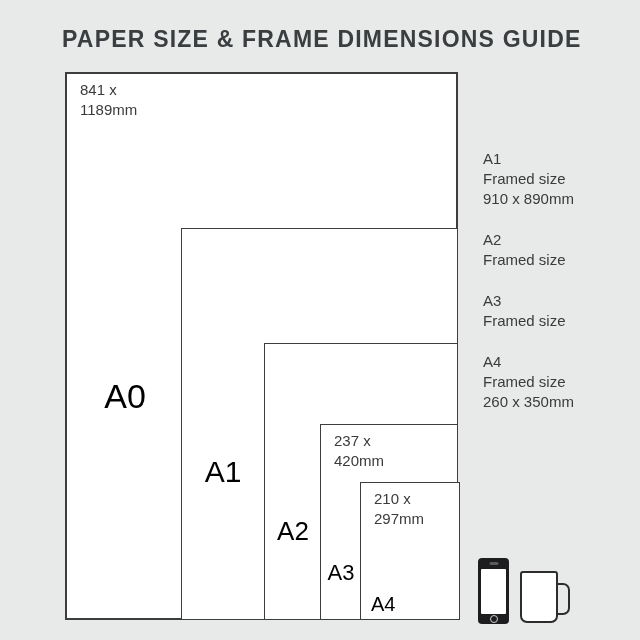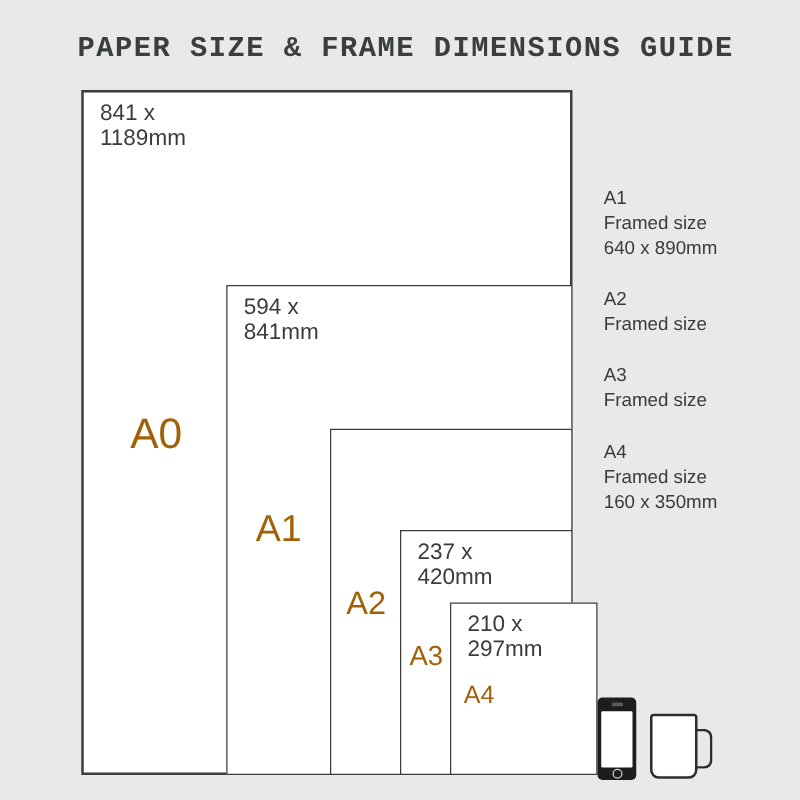--- a/index.html
+++ b/index.html
@@ -8,42 +8,42 @@
     background:#e8e9e9;
     font-family:"Liberation Sans", sans-serif;
     color:#3a3a3a;
     overflow:hidden;
   }
   .canvas{position:relative;width:640px;height:640px;}
 
   .title{
     position:absolute;left:62px;top:26px;
     font-size:23px;font-weight:600;letter-spacing:1.2px;
-    color:#3a3e41;white-space:nowrap;font-family:Liberation Mono, monospace;
+    color:#3a3e41;white-space:nowrap;
   }
 
   
   .paper{
     position:absolute;background:#ffffff;
     border:1px solid #3d3d3d;box-sizing:border-box;
   }
   .rect-a0{left:65px;top:72px;width:393px;height:548px;border-width:2px;}
   .rect-a1{left:181px;top:228px;width:277px;height:392px;}
   .rect-a2{left:264px;top:343px;width:194px;height:277px;}
   .rect-a3{left:320px;top:424px;width:138px;height:196px;}
-  .rect-a4{left:360px;top:482px;width:118px;height:138px;}
+  .rect-a4{left:360px;top:482px;width:100px;height:138px;}
 
   .dim{
     position:absolute;left:13px;top:6px;
-    font-size:18px;line-height:20px;
+    font-size:15px;line-height:20px;
     white-space:pre-line;color:#3b3b3b;
   }
 
   .size-label{
-    position:absolute;color:#a16207;white-space:nowrap;
+    position:absolute;color:#000000;white-space:nowrap;margin-top:48px;
   }
   .label-a0{left:58px;top:274px;transform:translate(-50%,-50%);font-size:34px;}
   .label-a1{left:41px;top:195px;transform:translate(-50%,-50%);font-size:30px;}
   .label-a2{left:28px;top:139px;transform:translate(-50%,-50%);font-size:26px;}
   .label-a3{left:20px;top:100px;transform:translate(-50%,-50%);font-size:22px;}
   .label-a4{left:10px;top:62px;font-size:20px;}
 
   
   .framed-col{
     position:absolute;left:483px;top:149px;width:155px;
@@ -93,22 +93,20 @@
 
   <div>
 
     <div class="paper rect-a0">
       <div class="dim">841 x
 1189mm</div>
       <div class="size-label label-a0">A0</div>
     </div>
 
     <div class="paper rect-a1">
-      <div class="dim">594 x
-841mm</div>
       <div class="size-label label-a1">A1</div>
     </div>
 
     <div class="paper rect-a2">
       <div class="size-label label-a2">A2</div>
     </div>
 
     <div class="paper rect-a3">
       <div class="dim">237 x
 420mm</div>
@@ -121,37 +119,37 @@
       <div class="size-label label-a4">A4</div>
     </div>
 
   </div>
 
   <div class="framed-col">
 
     <div class="framed-block">
       <div>A1</div>
       <div>Framed size</div>
-      <div>640 x 890mm</div>
+      <div>910 x 890mm</div>
     </div>
 
     <div class="framed-block">
       <div>A2</div>
       <div>Framed size</div>
     </div>
 
     <div class="framed-block">
       <div>A3</div>
       <div>Framed size</div>
     </div>
 
     <div class="framed-block">
       <div>A4</div>
       <div>Framed size</div>
-      <div>160 x 350mm</div>
+      <div>260 x 350mm</div>
     </div>
 
   </div>
 
   <div class="phone">
     <div class="phone-speaker"></div>
     <div class="phone-screen"></div>
     <div class="phone-home"></div>
   </div>
 

